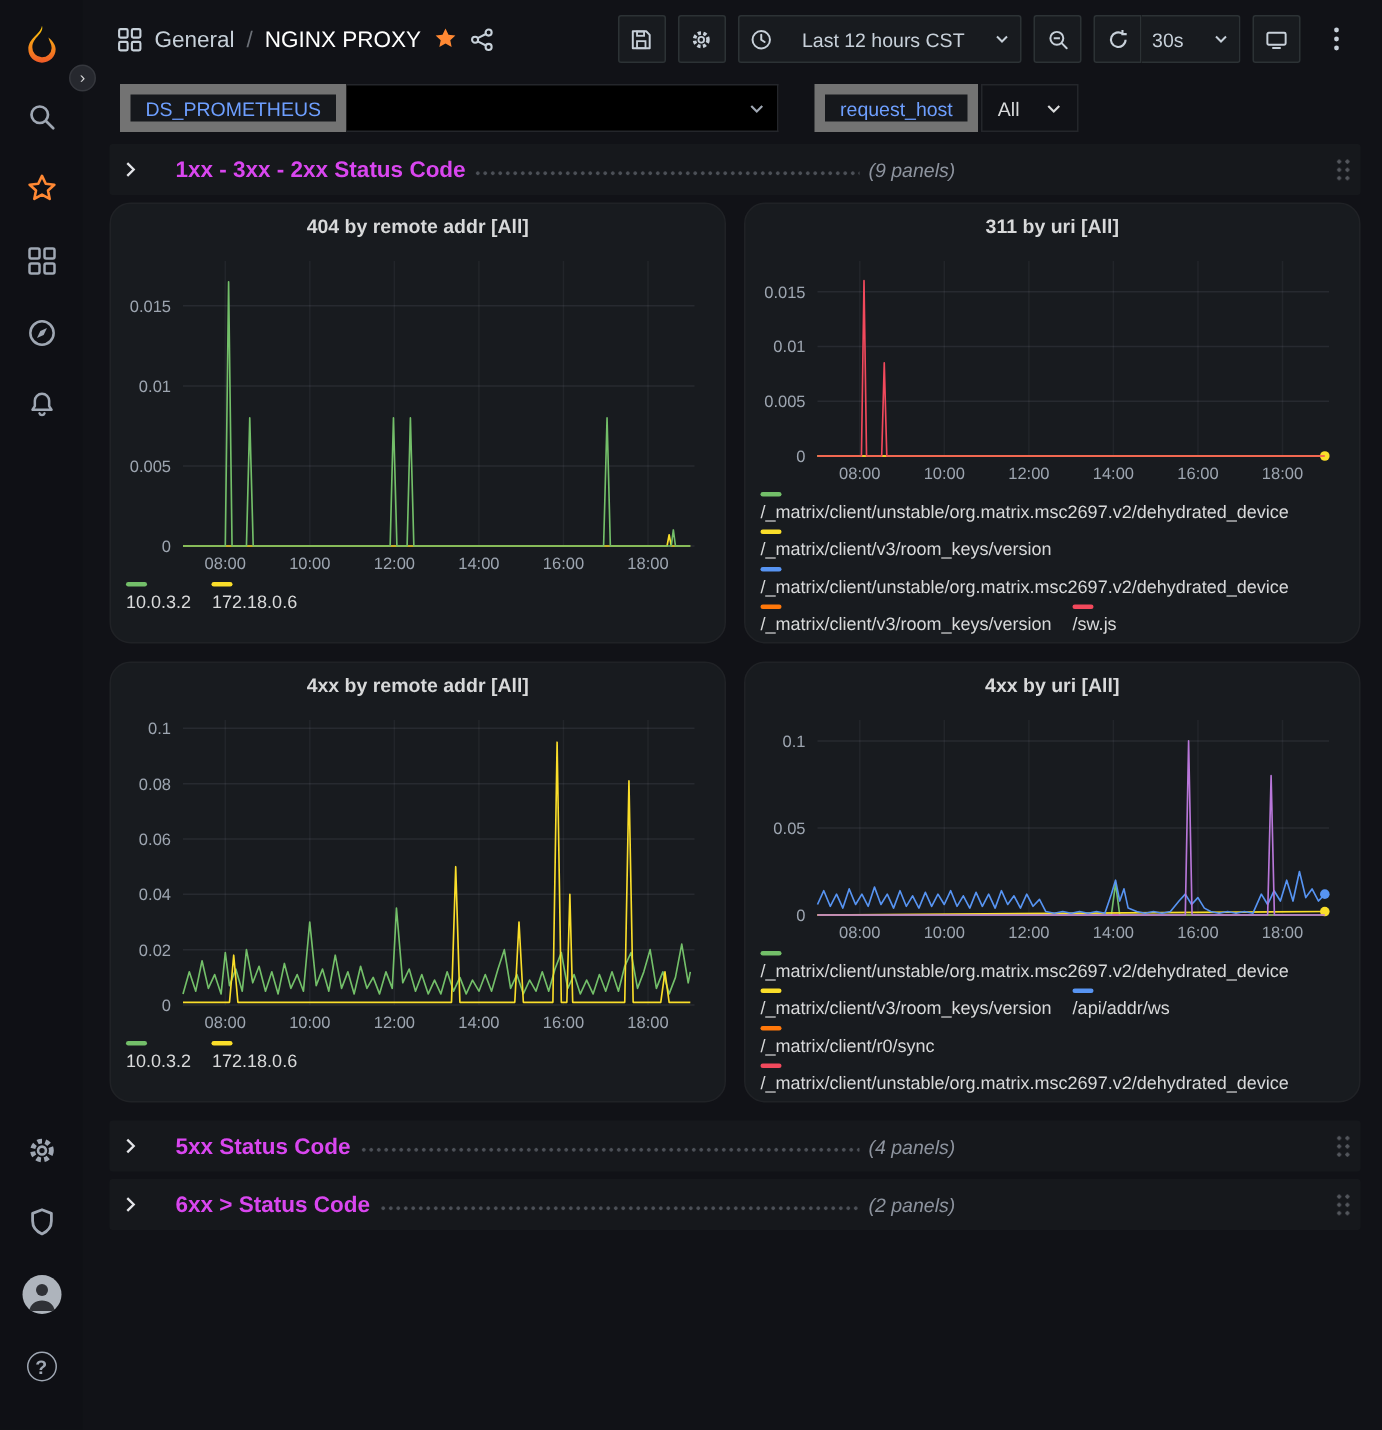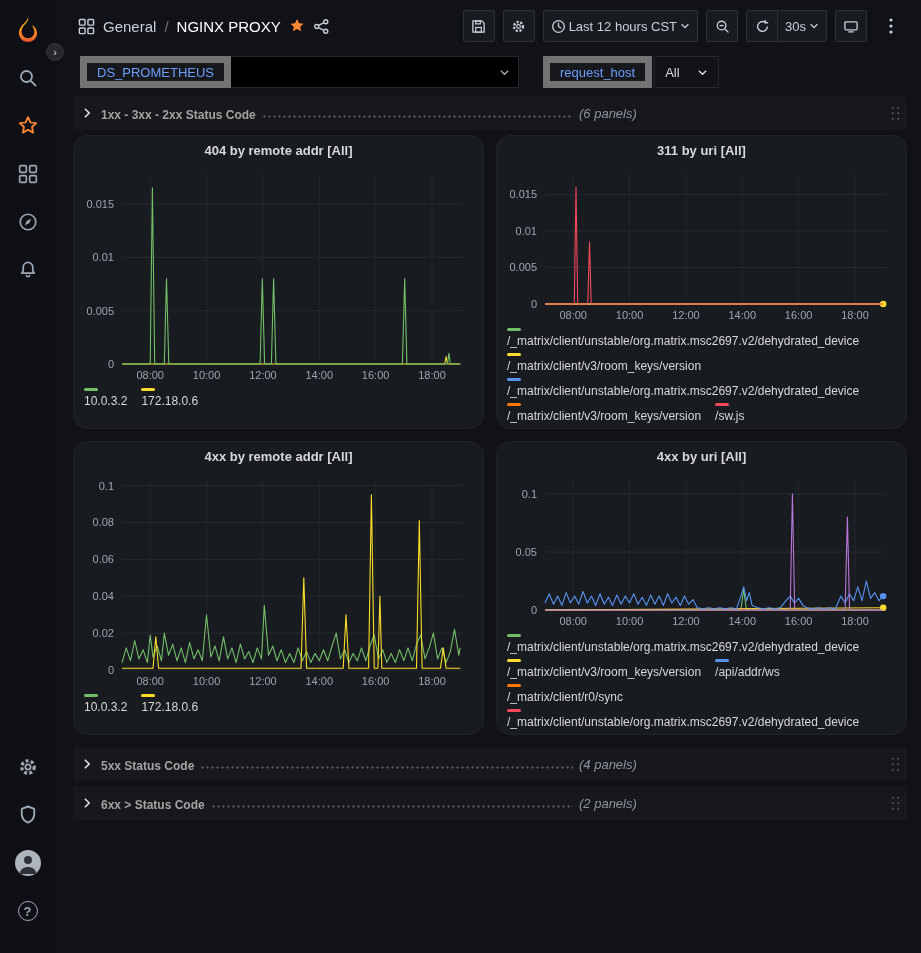--- a/index.html
+++ b/index.html
@@ -37,21 +37,21 @@
     height:52px; display:flex; align-items:center; padding:0 14px 0 23px;
   }
   .crumb { display:flex; align-items:center; gap:8px; font-size:15px; }
   .crumb .section { color:#c7d0d9; cursor:pointer; }
   .crumb .divider { color:#6c7077; }
   .crumb .dash-title { color:#ffffff; cursor:pointer; }
   .topbar-right { margin-left:auto; display:flex; align-items:center; gap:8px; }
   .tb-btn {
     height:32px; min-width:32px; padding:0 7px; border-radius:2px;
     background:#181b1f; border:1px solid #2c3235; color:#c7d0d9;
-    display:flex; align-items:center; justify-content:center; gap:3px; cursor:pointer; font-size:13px;
+    display:flex; align-items:center; justify-content:center; gap:20px; cursor:pointer; font-size:13px;
     white-space:nowrap;
   }
   .tb-btn.noborder { background:transparent; border-color:transparent; }
   .btn-group { display:flex; }
   .btn-group .tb-btn:first-child { border-top-right-radius:0; border-bottom-right-radius:0; }
   .btn-group .tb-btn:last-child { border-left:0; border-top-left-radius:0; border-bottom-left-radius:0; }
 
   
   .submenu { height:40px; display:flex; align-items:center; padding:0 14px 0 25px; gap:0; }
   .var-label {
@@ -71,21 +71,21 @@
 
   
   .content { padding: 4px 14px 0 18px; }
   .row-header {
     height:34px; display:flex; align-items:center; padding:0 6px 0 8px;
     margin-bottom:5px; cursor:pointer; border-radius:2px;
   }
   .row-header.collapsed { background:#16181c; }
   .row-header .chev { display:inline-flex; margin-right:8px; }
   .row-title-wrap { display:flex; align-items:baseline; width:478px; min-width:0; }
-  .row-title { font-size:12px; font-weight:bold; color:#a3a3a3; white-space:nowrap; }
+  .row-title { font-size:15px; font-weight:bold; color:#d946ef; white-space:nowrap;margin-left:16px; }
   .leader {
     flex:1; height:14px; margin:0 6px;
     background-image: radial-gradient(circle, #4c5057 1.1px, transparent 1.35px);
     background-size: 5px 5px; background-repeat: repeat-x; background-position: 0 bottom;
   }
   .panel-count { font-size:13px; font-style:italic; color:#8d939e; white-space:nowrap; }
   .drag-handle {
     margin-left:auto; width:11px; height:17px;
     background-image: radial-gradient(circle, #53565c 1.2px, transparent 1.45px);
     background-size: 5.5px 5.5px; cursor:grab;
@@ -304,21 +304,21 @@
     <div class="row-header collapsed">
       <span class="chev">
         <svg class="ic" width="12" height="12" viewBox="0 0 14 14">
             <path d="M4.5 2l5 5-5 5" fill="none" stroke="#e3e4e8" stroke-width="1.8"></path>
           </svg>
       </span>
       <span class="row-title-wrap">
         <span class="row-title">1xx - 3xx - 2xx Status Code</span>
         <span class="leader"></span>
       </span>
-      <span class="panel-count">(6 panels)</span>
+      <span class="panel-count">(9 panels)</span>
       <span class="drag-handle"></span>
     </div>
 
 
     <div class="panel-grid">
       <div class="panel">
         <div class="panel-header">404 by remote addr [All]</div>
         <div class="panel-body">
           <div class="chart-area tall">
               <svg viewBox="0 0 401 220">

